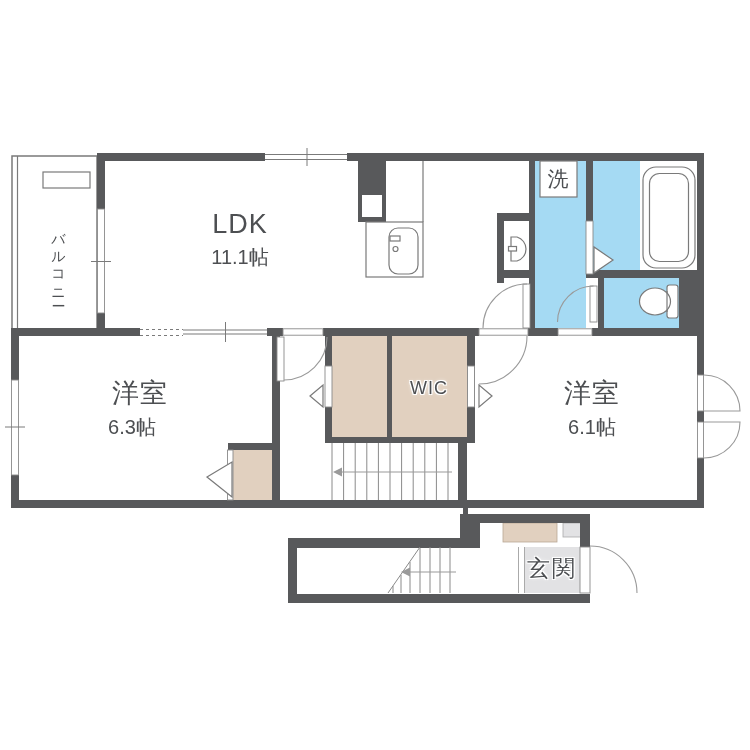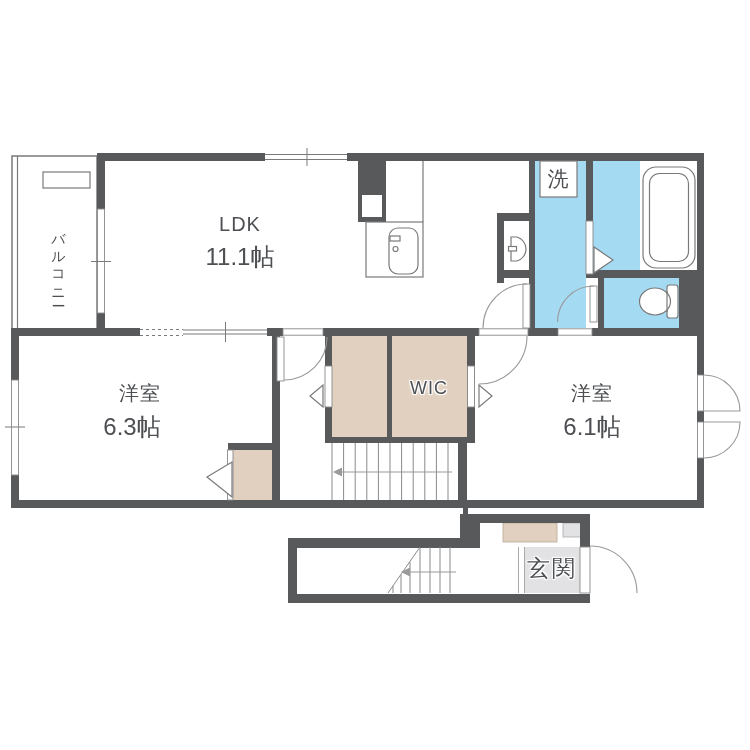--- a/index.html
+++ b/index.html
@@ -11,22 +11,22 @@
   .fix{stroke:#7a7a7a;stroke-width:1.2;fill:#ffffff;}
   .bar{fill:#ffffff;stroke:#8a8a8a;stroke-width:0.9;}
   .arc{stroke:#9a9a9a;stroke-width:1.1;fill:none;}
   .tread{stroke:#8a8a8a;stroke-width:1;fill:none;}
   .arrow{stroke:#9a9a9a;stroke-width:1.2;fill:none;}
   .ahead{fill:#9a9a9a;stroke:none;}
   .dash{stroke:#7a7a7a;stroke-width:1;stroke-dasharray:3 3;fill:none;}
   .tick{stroke:#7a7a7a;stroke-width:1;fill:none;}
   .lbl{position:absolute;transform:translate(-50%,-50%);color:#4d4f52;white-space:nowrap;
        text-shadow:-1px -1px 0 #fff,1px -1px 0 #fff,-1px 1px 0 #fff,1px 1px 0 #fff,0 0 4px #fff;}
-  .lbl.big{font-size:20px;letter-spacing:1px;}
-  .lbl.size{font-size:24px;}
+  .lbl.big{font-size:27px;letter-spacing:1px;}
+  .lbl.size{font-size:20px;}
   .lbl.wic{font-size:18px;letter-spacing:1px;text-align:center;}
   .lbl.sen{font-size:21px;}
   .lbl.genkan{font-size:23px;letter-spacing:2px;}
   .lbl.vert{writing-mode:vertical-rl;text-orientation:upright;font-size:14px;letter-spacing:3px;}
 </style>
 </head>
 <body>
 
 <div id="stage">
 <svg width="750" height="750" viewBox="0 0 750 750">

